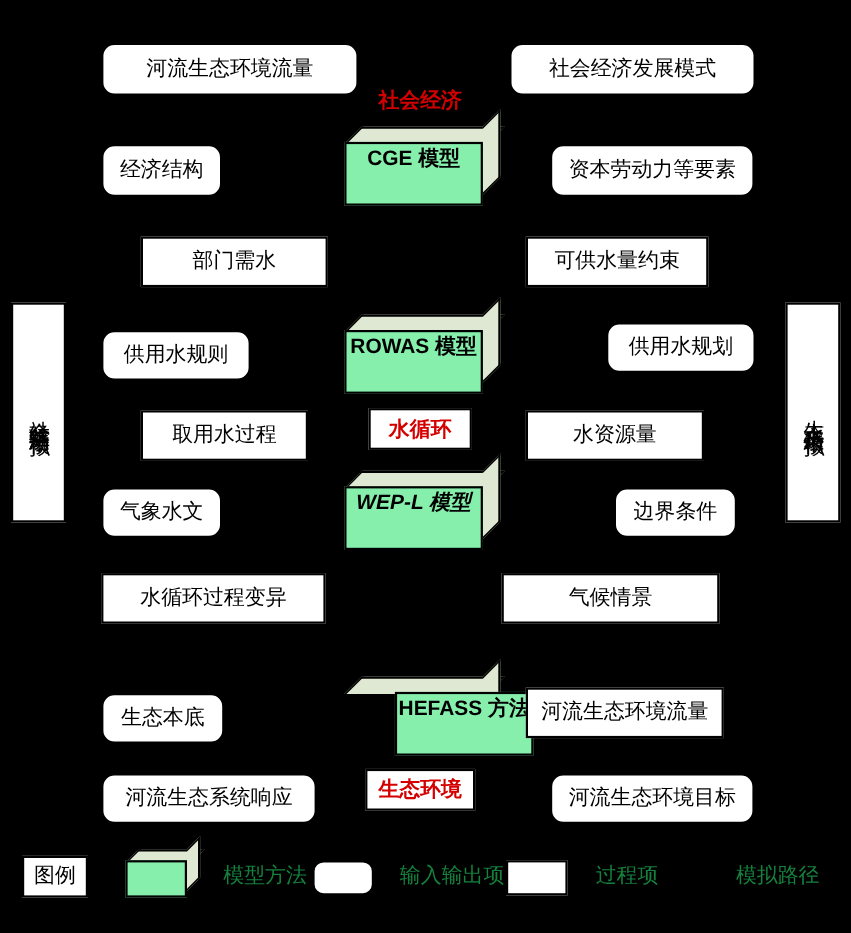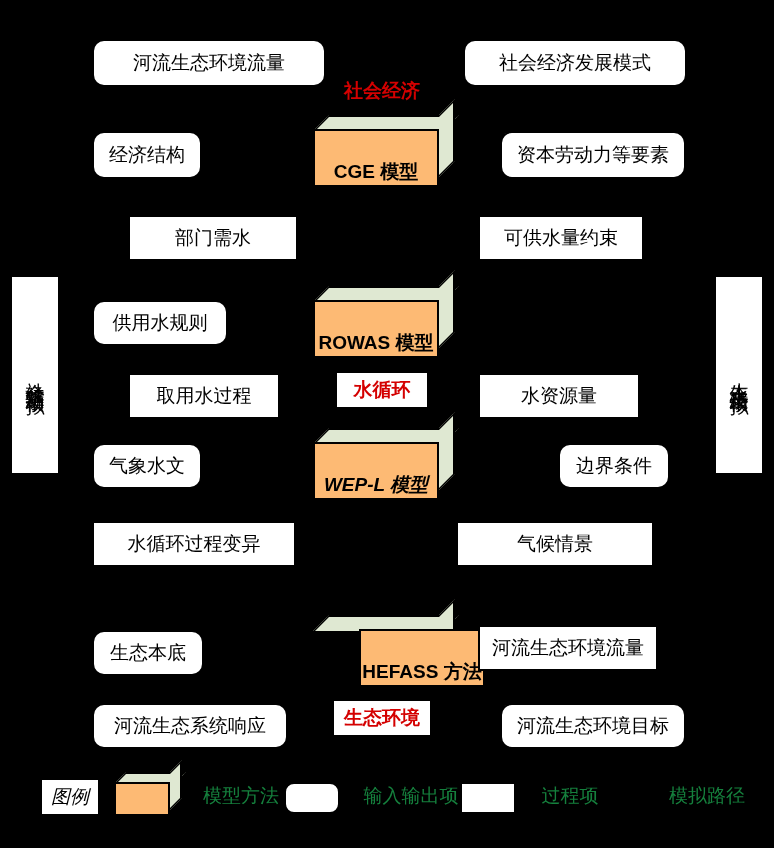--- a/index.html
+++ b/index.html
@@ -56,25 +56,25 @@
     border-bottom: none;
   }
   .model-side {
     position: absolute;
     background: #dfe8d2;
     border: 2px solid #000000;
     border-left: none;
   }
   .model-face {
     position: absolute;
-    background: #fdba74;
-    border: 2px solid #000000;
-    box-sizing: border-box;
-    display: flex;
-    align-items: flex-end;
+    background: #86efac;
+    border: 2px solid #000000;
+    box-sizing: border-box;
+    display: flex;
+    align-items: flex-start;
     justify-content: center;
     font-size: 19px;
     font-weight: bold;
     color: #000000;
   }
   
   .redlabel {
     position: absolute;
     color: #d40000;
     font-weight: bold;
@@ -171,20 +171,23 @@
     <div class="model-side" style="left:126px; top:0px; width:14px; height:58px; transform:skewY(-45deg); transform-origin:top left;"></div>
     <div class="model-face" style="left:0px; top:14px; width:126px; height:58px;">
       <span>ROWAS 模型</span>
     </div>
   </div>
 
   <div class="node io" style="left:92px; top:300px; width:136px; height:46px;">
     <span>供用水规则</span>
   </div>
 
+  <div class="node io" style="left:551px; top:293px; width:136px; height:46px;">
+    <span>供用水规划</span>
+  </div>
 
   <div class="node proc" style="left:128px; top:373px; width:152px; height:46px;">
     <span>取用水过程</span>
   </div>
 
   <div class="redlabel boxed" style="left:335px; top:371px; width:90px; height:34px;">
     <span>水循环</span>
   </div>
 
   <div class="node proc" style="left:478px; top:373px; width:162px; height:46px;">
@@ -236,21 +239,21 @@
   </div>
 
   <div class="redlabel boxed" style="left:332px; top:699px; width:96px; height:34px;">
     <span>生态环境</span>
   </div>
 
   <div class="node io" style="left:500px; top:703px; width:186px; height:46px;">
     <span>河流生态环境目标</span>
   </div>
 
-  <div class="node proc" style="left:40px; top:778px; width:60px; height:38px;font-style:italic;">
+  <div class="node proc" style="left:20px; top:778px; width:60px; height:38px;">
     <span>图例</span>
   </div>
 
   <div class="model-wrap" style="left:114px; top:772px; width:68px; height:44px;">
     <div class="model-top" style="left:0px; top:0px; width:56px; height:10px; transform:skewX(-45deg); transform-origin:bottom left;"></div>
     <div class="model-side" style="left:56px; top:0px; width:10px; height:34px; transform:skewY(-45deg); transform-origin:top left;"></div>
     <div class="model-face" style="left:0px; top:10px; width:56px; height:34px;"></div>
   </div>
   <div class="legend-text" style="left:186px; top:783px; width:110px; height:26px;">
     <span>模型方法</span>

